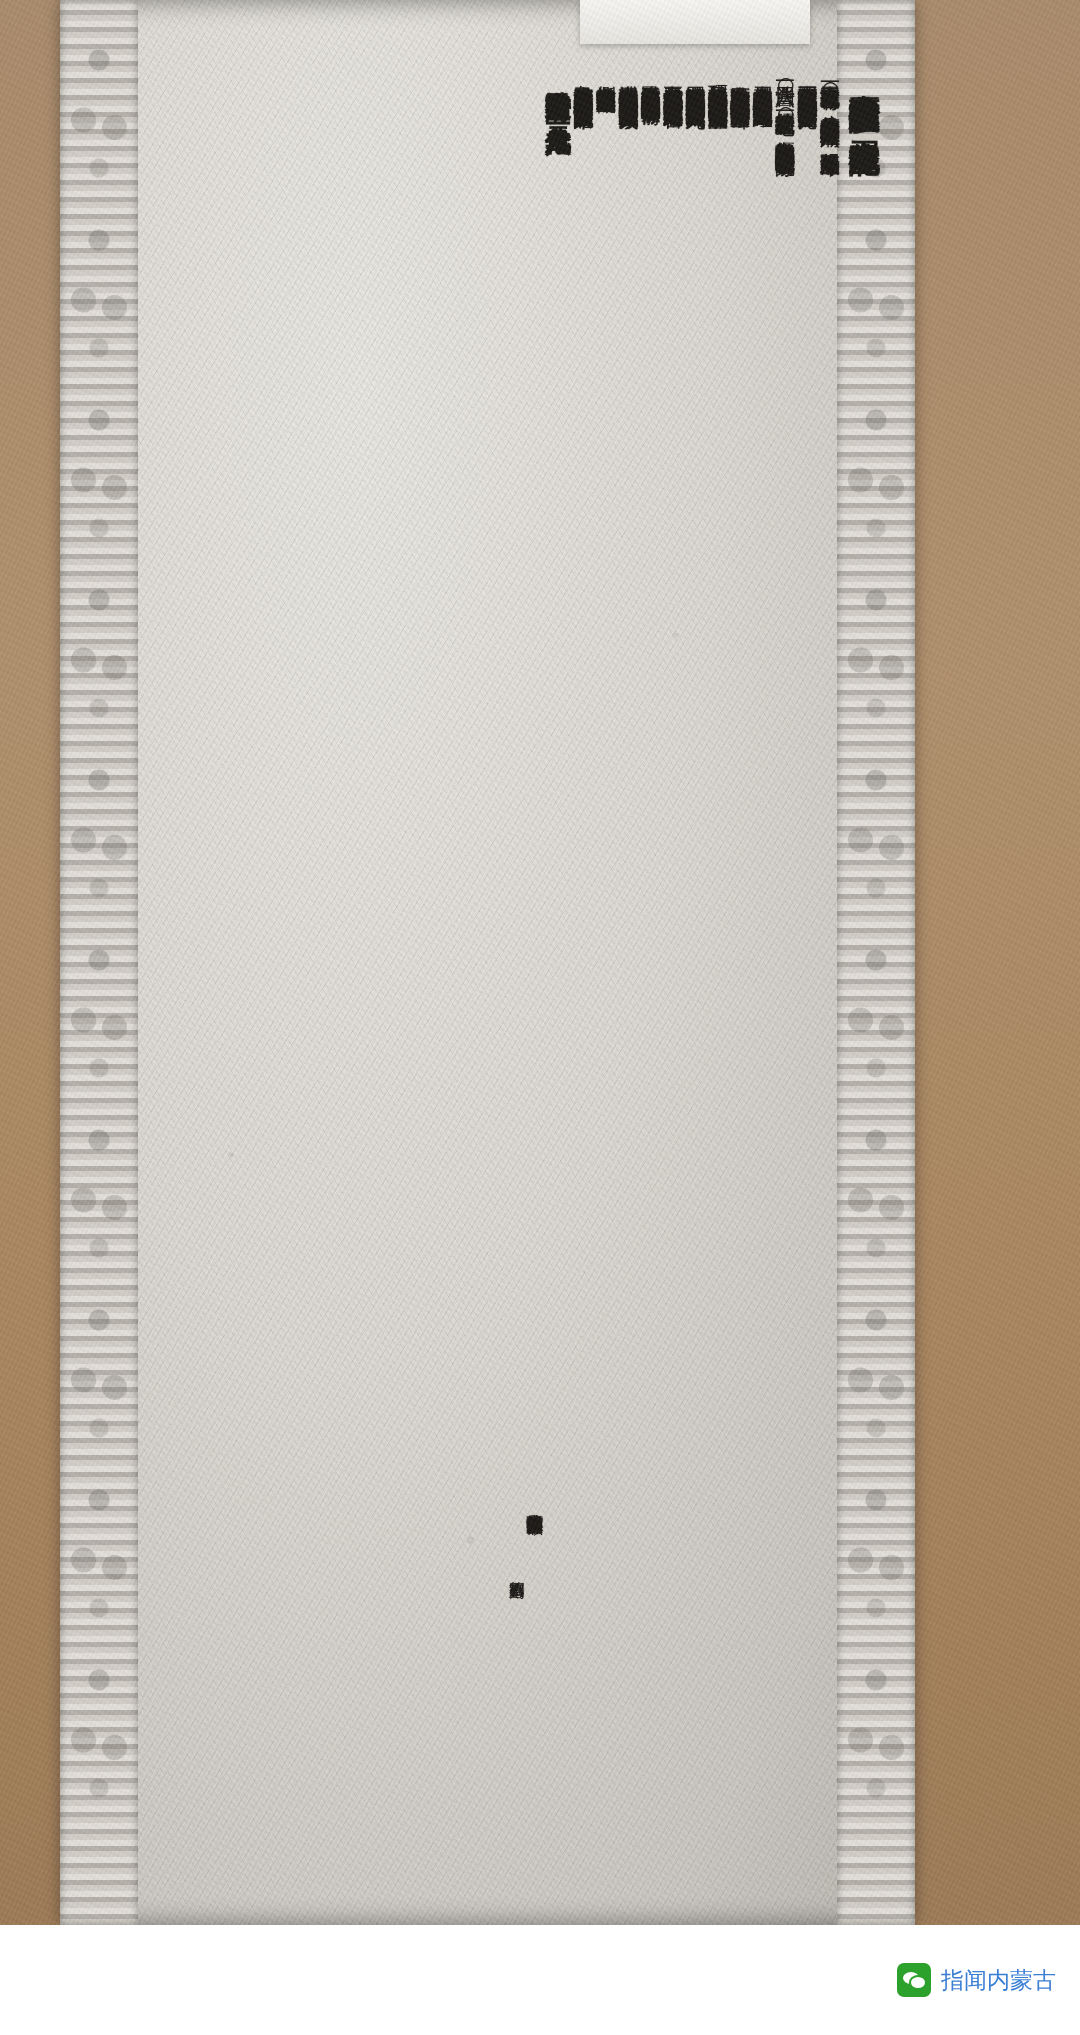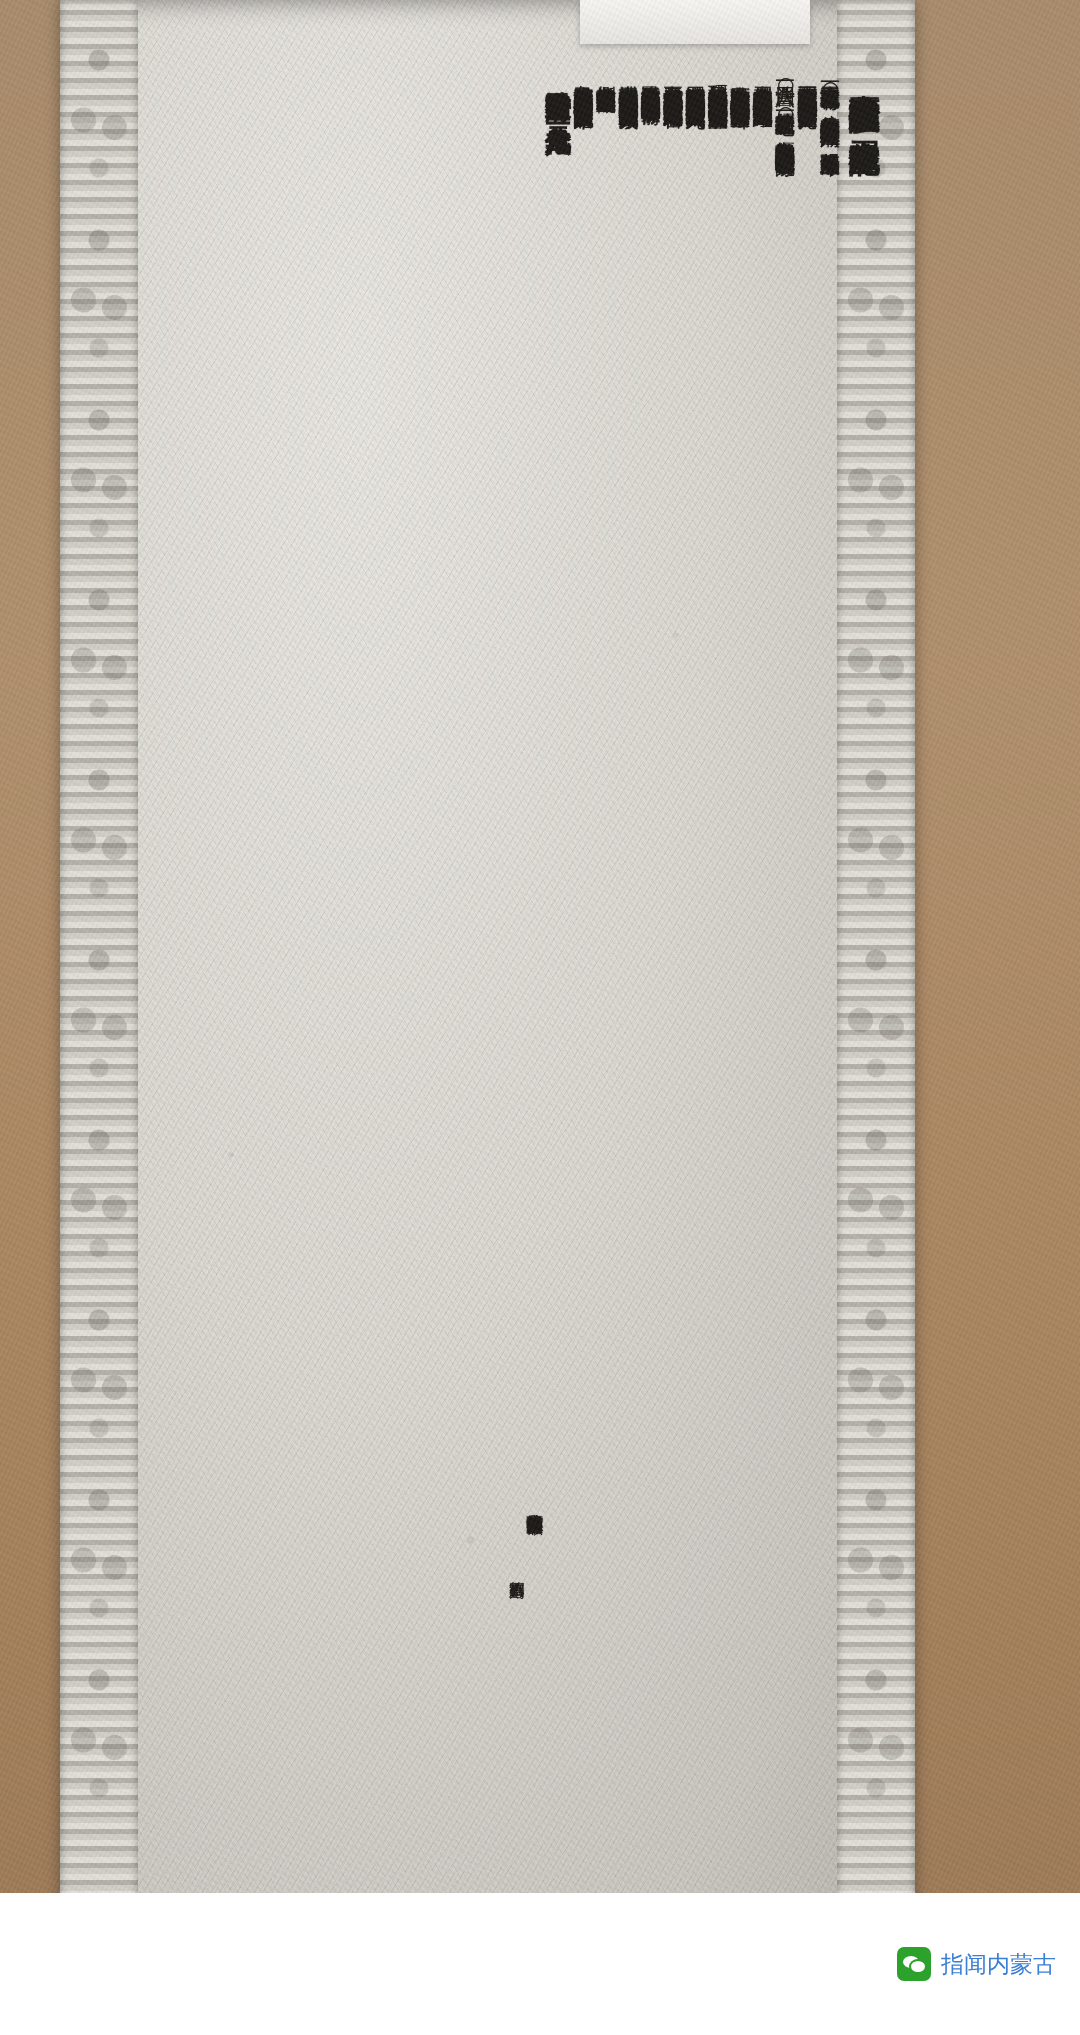--- a/index.html
+++ b/index.html
@@ -83,21 +83,21 @@
     text-shadow:0 0 1px rgba(0,0,0,.35);
   }
   .col.title{font-size:31px;font-weight:700;height:560px;margin-left:6px;}
   .col.body{font-size:20px;height:1240px;}
   .col.body.short{height:1000px;}
   .col.sign{font-size:26px;font-weight:700;height:960px;}
   .col.sign2{font-size:17px;height:330px;align-self:flex-end;margin-top:1140px;}
   .col.tiny{font-size:15px;height:260px;align-self:flex-end;margin-top:1380px;}
   
   #footer{
-    position:absolute;left:0;bottom:0;width:1080px;height:142px;
+    position:absolute;left:0;bottom:0;width:1080px;height:110px;
     background:#ffffff;
     display:flex;align-items:center;justify-content:flex-end;
     padding-right:24px;box-sizing:border-box;margin-top:43px;
   }
   #wechat{
     display:flex;align-items:center;gap:10px;
   }
   #wechat .logo{
     width:34px;height:34px;border-radius:7px;background:#2ca12c;
     position:relative;flex:none;

